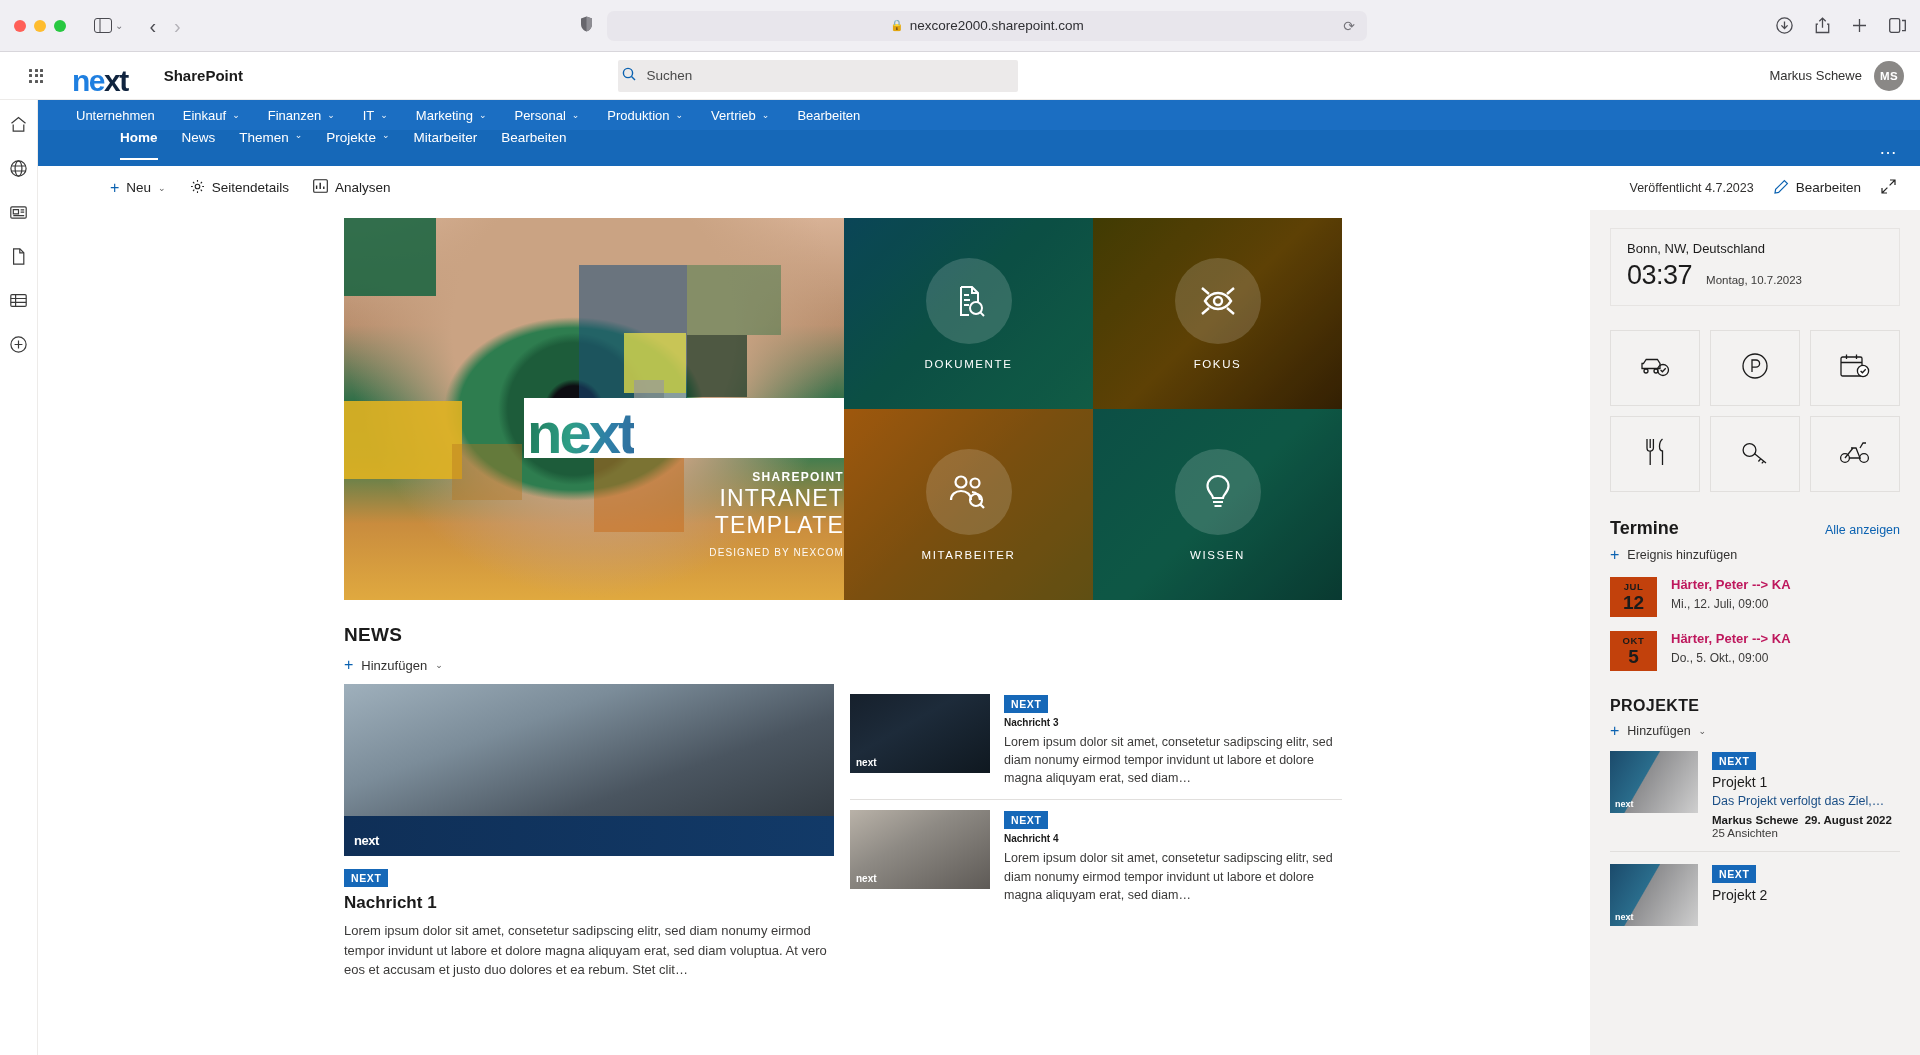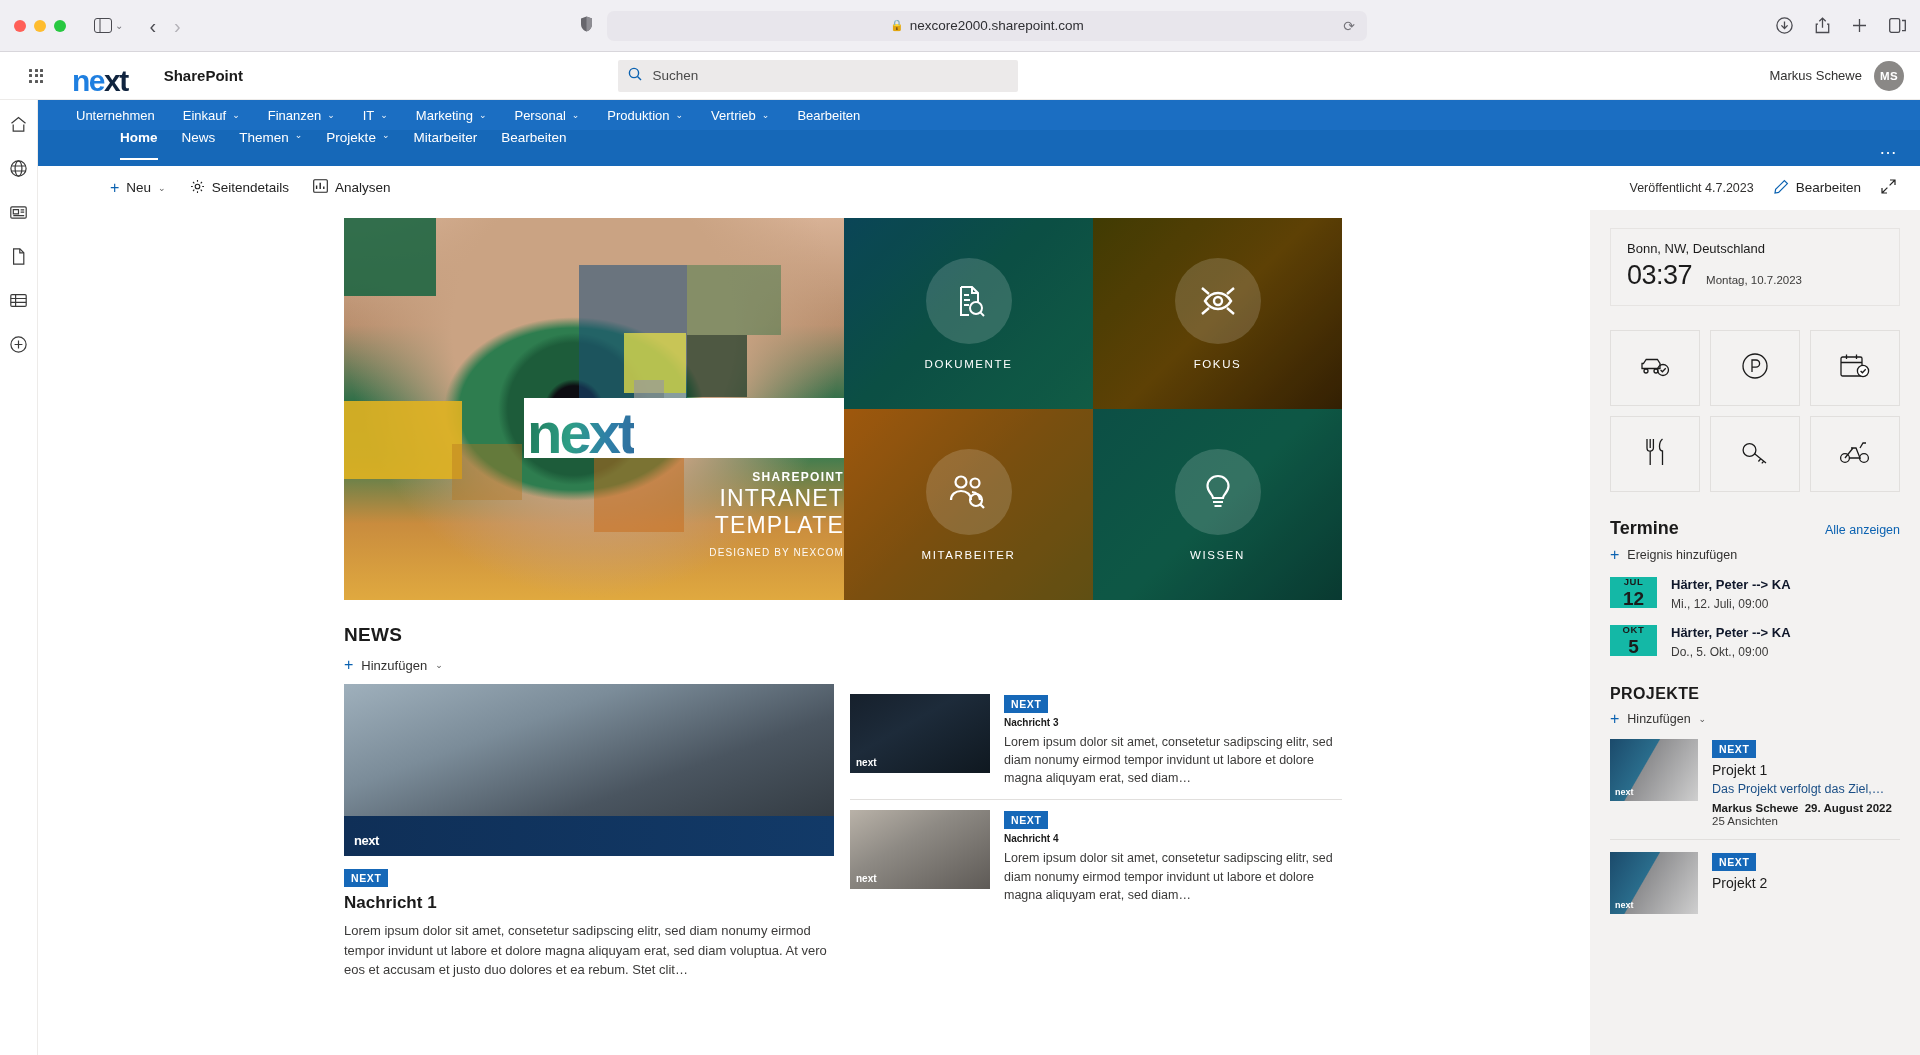--- a/index.html
+++ b/index.html
@@ -55,21 +55,21 @@
   .brand-logo {
     font-size: 30px; font-weight: 700; letter-spacing: -1.5px;
     margin-left: 16px; line-height: 1; display: flex; align-items: baseline;
   }
   .brand-logo .b1 { color: #1f7fe0; margin-top: 11px; }
   .brand-logo .b2 { color: #10243f; }
   .suite-title { margin-left: 36px; font-size: 15px; font-weight: 600; color: #1b1b1b; }
   .suite-search { margin-left: auto; margin-right: auto; }
   .search-box {
     width: 400px; height: 32px; background: #eceaea; border-radius: 2px;
-    display: flex; align-items: center; padding: 0 10px; gap: 10px;
+    display: flex; align-items: center; padding: 0 4px; gap: 10px;
   }
   .search-box .mag { color: #0b62b1; font-size: 14px; }
   .search-ph { font-size: 13.5px; color: #4a4a4a; }
   .suite-user { display: flex; align-items: center; gap: 12px; margin-left: auto; }
   .user-name { font-size: 13px; color: #323130; }
   .avatar {
     width: 30px; height: 30px; border-radius: 50%; background: #8a8886;
     color: #fff; font-size: 11.5px; display: flex; align-items: center; justify-content: center;
     font-weight: 600; letter-spacing: .3px;
   }
@@ -220,26 +220,26 @@
 
   .panel-sec { margin-top: 26px; }
   .panel-head { display: flex; align-items: baseline; }
   .panel-title { font-size: 18px; font-weight: 700; color: #1b1b1b; }
   .panel-title.caps { font-size: 16px; letter-spacing: .4px; }
   .panel-link { margin-left: auto; font-size: 12.5px; color: #0b62b1; cursor: pointer; }
   .panel-add { display: flex; align-items: center; gap: 8px; margin-top: 8px; font-size: 12.5px; color: #323130; cursor: pointer; }
 
   .event { display: flex; gap: 14px; align-items: flex-start; margin-top: 14px; }
   .ev-date {
-    width: 47px; height: 31px; background: #14b8a6; flex: none;
+    width: 47px; height: 40px; background: #c2410c; flex: none;
     display: flex; flex-direction: column; align-items: center; justify-content: center; line-height: 1;
   }
   .ev-m { font-size: 9.5px; font-weight: 600; letter-spacing: .6px; color: #1b1b1b; }
   .ev-d { font-size: 19px; font-weight: 700; color: #1b1b1b; margin-top: 2px; }
-  .ev-t { font-size: 13px; font-weight: 700; color: #0f172a; }
+  .ev-t { font-size: 13px; font-weight: 700; color: #be185d; }
   .ev-s { font-size: 12px; color: #3b3a39; margin-top: 5px; }
 
   .proj { display: flex; gap: 14px; margin-top: 12px; }
   .proj + .proj { border-top: 1px solid #e1dfdd; padding-top: 12px; }
   .pj-thumb { width: 88px; height: 62px; flex: none; position: relative; overflow: hidden;
     background: linear-gradient(120deg, #1b4a6b 0%, #2a6d8c 40%, #8e8e90 41%, #cfcfcf 100%); }
   .pj-thumb .nx { position: absolute; left: 5px; bottom: 4px; color: #fff; font-size: 9px; font-weight: 700; }
   .pj-txt { flex: 1; min-width: 0; }
   .pj-title { font-size: 14px; font-weight: 400; color: #1b1b1b; margin-top: 4px; }
   .pj-desc { font-size: 12.5px; color: #1b4f86; margin-top: 4px; white-space: nowrap; overflow: hidden; text-overflow: ellipsis; }

